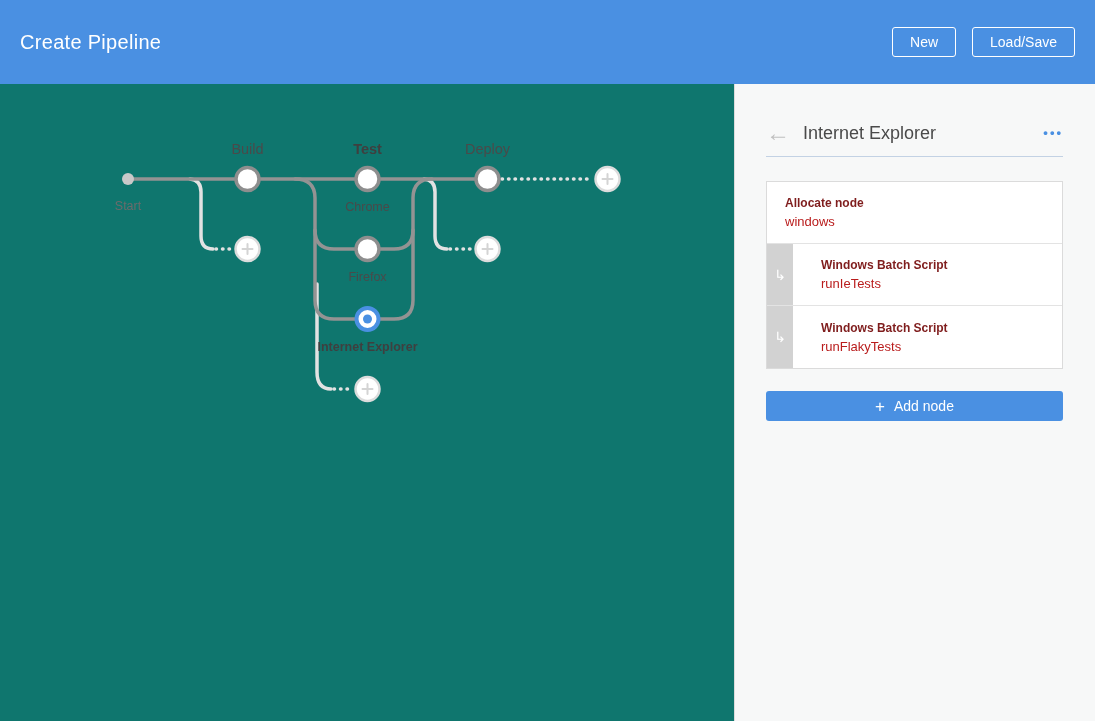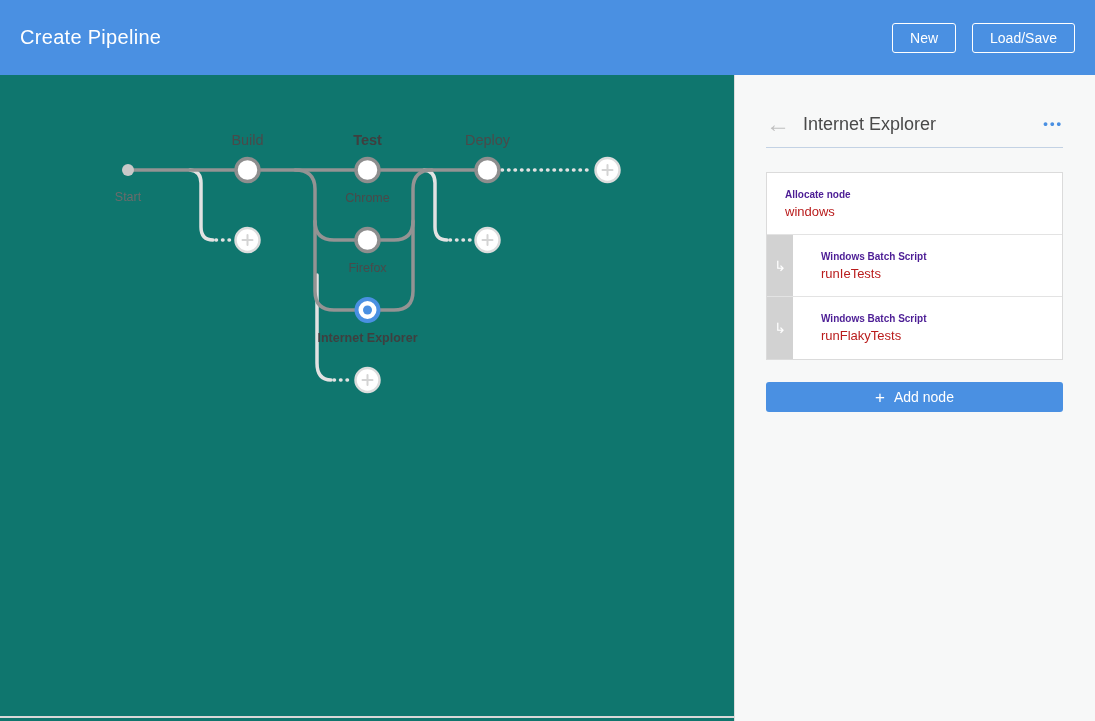--- a/index.html
+++ b/index.html
@@ -6,21 +6,21 @@
   html, body { margin: 0; padding: 0; }
   body {
     width: 1095px; height: 721px;
     font-family: "Liberation Sans", sans-serif;
     background: #ffffff;
     overflow: hidden;
   }
 
   
   .app-header {
-    height: 75px;
+    height: 84px;
     background: #4A90E2;
     display: flex;
     align-items: center;
     padding: 0 20px;
   }
   .app-title {
     flex: 1;
     margin: 0;
     color: #ffffff;
     font-size: 20px;
@@ -121,21 +121,21 @@
     justify-content: center;
     font-size: 14px;
   }
   .step-body {
     display: flex;
     flex-direction: column;
     justify-content: center;
     padding: 12px 18px;
   }
   .step-row.nested .step-body { padding-left: 28px; }
-  .step-title { font-size: 10px; font-weight: bold; color: #4c1d95; margin-bottom: 4px; }
+  .step-title { font-size: 12px; font-weight: bold; color: #7f1d1d; margin-bottom: 4px; }
   .step-sub { font-size: 13px; color: #b91c1c; }
 
   .add-step-btn {
     margin-top: 22px;
     width: 100%;
     height: 30px;
     background: #4A90E2;
     border: none;
     border-radius: 3px;
     color: #ffffff;

